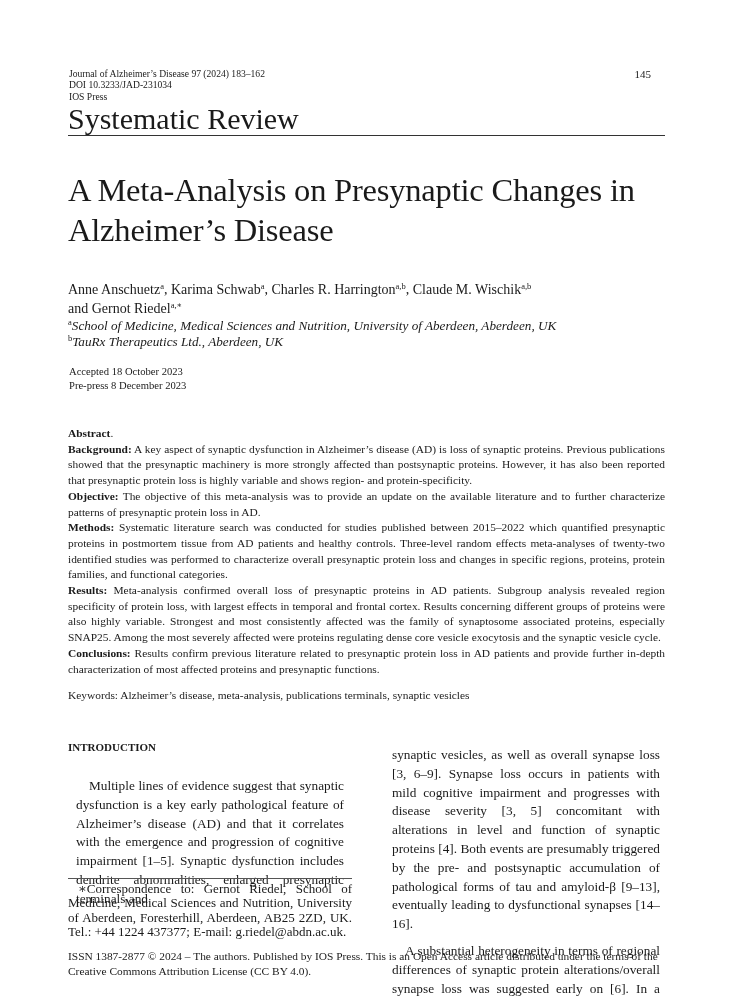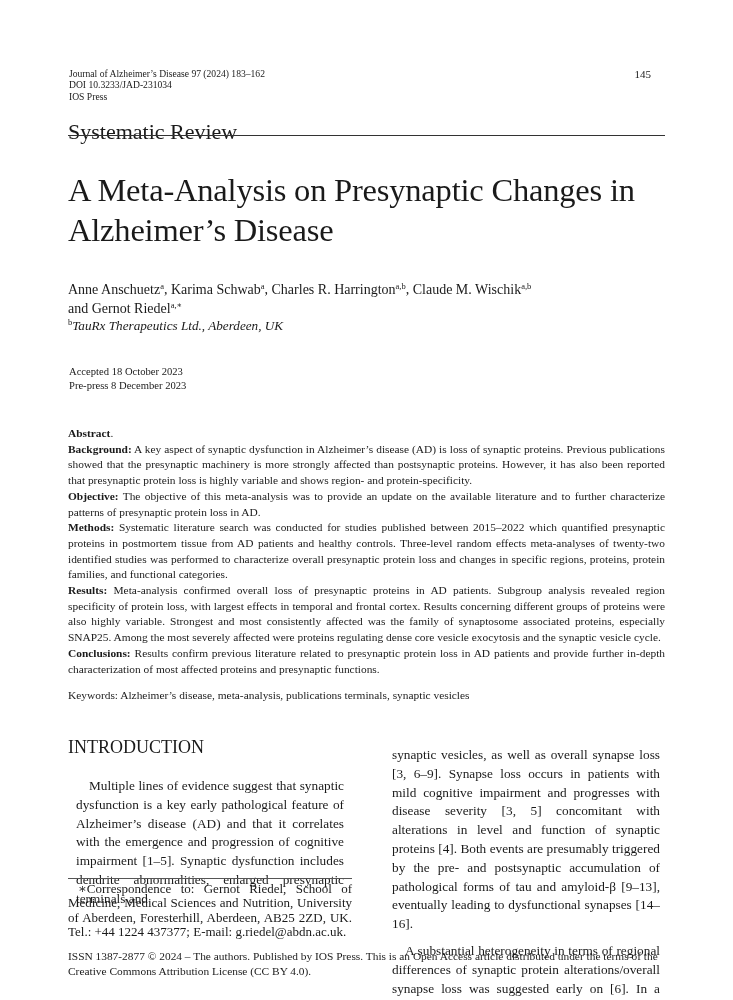--- a/index.html
+++ b/index.html
@@ -1,37 +1,37 @@
 <!DOCTYPE html>
 <html><head>
 <meta charset="utf-8">
 <style>
   html, body { margin:0; padding:0; background:#ffffff; }
   body { width:733px; height:1000px; position:relative; overflow:hidden;
          font-family:"Liberation Serif", "DejaVu Serif", serif; color:#1a1a1a; }
   .abs { position:absolute; }
   .hdr { left:69px; top:68px; font-size:9.6px; line-height:11.3px; }
   .pgnum { right:82px; top:68px; font-size:11px; }
-  .section-type { left:68px; top:118px; font-size:22px; line-height:28px; }
+  .section-type { left:68px; top:105px; font-size:30px; line-height:28px; }
   .rule-top { left:68px; top:135px; width:597px; height:1px; background:#333; }
   .title { left:68px; top:170px; width:620px; font-size:32.5px; line-height:40px; letter-spacing:-0.2px; }
   .authors { left:68px; top:280px; width:620px; font-size:14px; line-height:19px; }
   .authors sup { font-size:8.5px; vertical-align:5px; line-height:0; }
   .affil { left:68px; top:318px; width:620px; font-size:13.2px; line-height:16px; font-style:italic; }
   .affil sup { font-style:normal; font-size:8.5px; vertical-align:5px; line-height:0; }
   .dates { left:69px; top:365px; font-size:10.6px; line-height:14px; }
   .abstract { left:68px; top:426px; width:597px; font-size:11.4px; line-height:15.7px; text-align:justify; }
   .abstract p { margin:0; }
   .abstract b { font-weight:bold; }
   .keywords { left:68px; top:688px; width:597px; font-size:11.4px; line-height:15px; }
   .col { width:284px; font-size:13.3px; line-height:18.8px; text-align:justify; }
   .col p { margin:8px; text-indent:13px; }
   .col-left { left:68px; top:738px; }
   .col-right { left:384px; top:738px; }
-  .intro-h { font-weight:normal; font-size:18px; margin-bottom:21px; line-height:18px; }
+  .intro-h { font-weight:bold; font-size:11px; margin-bottom:21px; line-height:18px; }
   .fn-rule { left:68px; top:878px; width:284px; height:1px; background:#555; }
   .footnote { left:68px; top:882px; width:284px; font-size:13px; line-height:14.3px; text-align:justify; }
   .footnote span.t { display:block; text-indent:10px; }
   .issn { left:68px; top:949px; width:597px; font-size:11.4px; line-height:15px; }
 </style>
 </head>
 <body>
 
 <div class="abs hdr">
   <div>Journal of Alzheimer’s Disease 97 (2024) 183–162</div>
@@ -51,20 +51,21 @@
 <div class="abs authors">
   <div>
     <span>Anne Anschuetz</span><sup>a</sup><span>, </span><span>Karima Schwab</span><sup>a</sup><span>, </span><span>Charles R. Harrington</span><sup>a,b</sup><span>, </span><span>Claude M. Wischik</span><sup>a,b</sup>
   </div>
   <div>
     <span>and Gernot Riedel</span><sup>a,∗</sup>
   </div>
 </div>
 
 <div class="abs affil">
+  <div><sup>a</sup><span>School of Medicine, Medical Sciences and Nutrition, University of Aberdeen, Aberdeen, UK</span></div>
   <div><sup>b</sup><span>TauRx Therapeutics Ltd., Aberdeen, UK</span></div>
 </div>
 
 <div class="abs dates">
   <div>Accepted 18 October 2023</div>
   <div>Pre-press 8 December 2023</div>
 </div>
 
 <div class="abs abstract">
   <p><b>Abstract</b><span>.</span></p>

